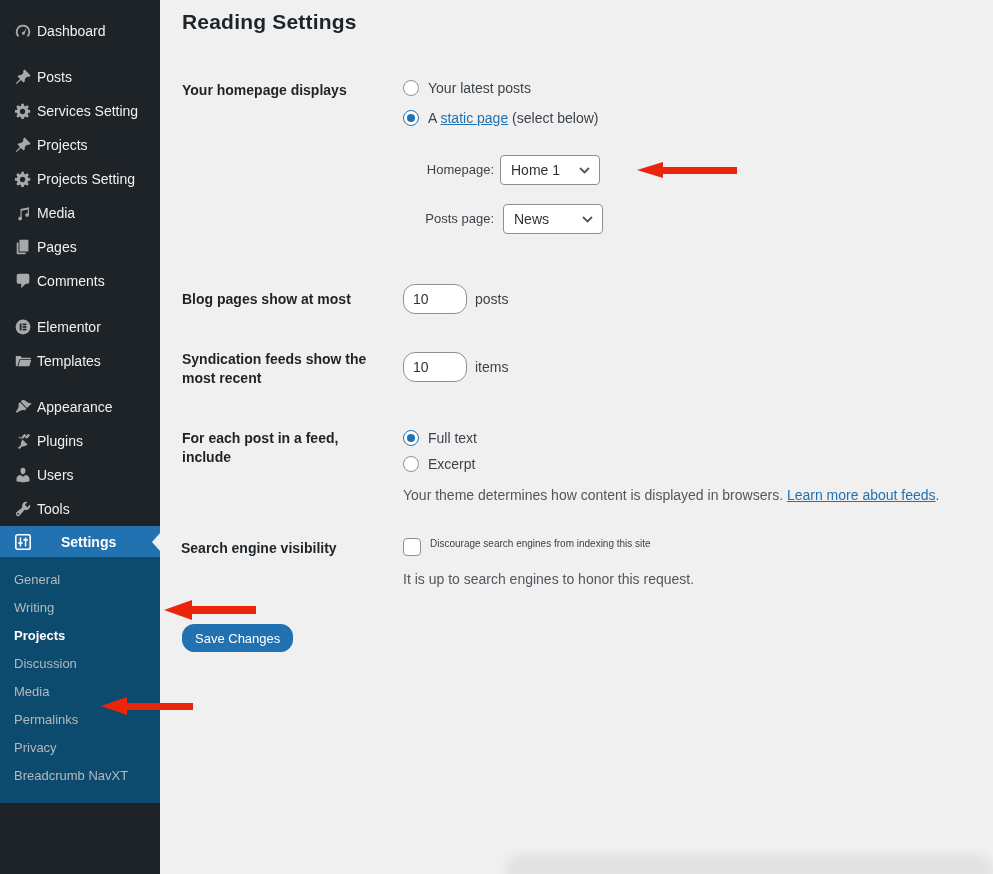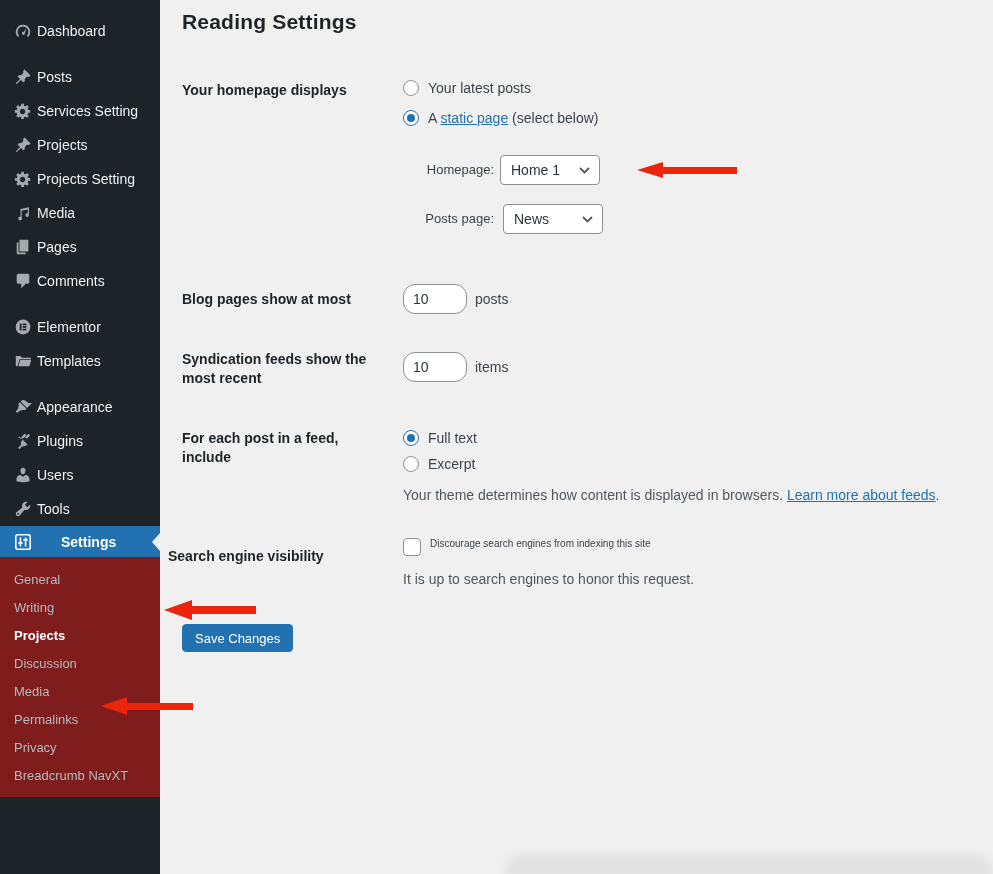--- a/index.html
+++ b/index.html
@@ -34,39 +34,39 @@
     background:#2271b1; color:#fff; font-size:14px; font-weight:600; cursor:pointer;
   }
   .settings-item .icon { width:18px; height:18px; flex:none; color:#fff; display:flex; }
   .settings-item .icon svg { width:18px; height:18px; display:block; }
   .notch {
     position:absolute; right:0; top:50%; margin-top:-9px;
     width:0; height:0;
     border-top:9px solid transparent; border-bottom:9px solid transparent;
     border-right:8px solid #f0f0f1;
   }
-  .submenu { background:#7f1d1d; padding:9px 0 7px; }
+  .submenu { background:#0c4a6e; padding:9px 0 13px; }
   .sub-item {
     padding:7px 12px 7px 14px; font-size:13px; line-height:14px;
     color:#b4b9be; cursor:pointer; white-space:nowrap;
   }
   .sub-item.active { color:#fff; font-weight:700; }
 
   
   .content { position:absolute; left:160px; top:0; width:833px; height:874px; }
   .content > * { position:absolute; }
   h1.page-title {
     left:22px; top:10px; font-size:21px; font-weight:600; color:#1d2327; letter-spacing:.2px;
   }
   .lbl { font-size:14px; font-weight:700; color:#1d2327; line-height:19px; }
   #lbl-homepage   { left:22px; top:81px; }
   #lbl-blog       { left:22px; top:290px; width:200px; }
   #lbl-synd       { left:22px; top:350px; width:196px; }
   #lbl-feed       { left:22px; top:429px; width:170px; }
-  #lbl-search     { left:8px; top:539px;margin-top:8px; }
+  #lbl-search     { left:21px; top:539px; }
 
   .radio-row { display:flex; align-items:center; gap:9px; font-size:14px; color:#3c434a; }
   .radio {
     width:16px; height:16px; border:1px solid #8c8f94; border-radius:50%;
     background:#fff; flex:none; position:relative;
   }
   .radio.checked { border-color:#2271b1; }
   .radio.checked::after {
     content:""; position:absolute; inset:3px; border-radius:50%; background:#2271b1;
   }
@@ -107,21 +107,21 @@
 
   .check-row { display:flex; align-items:flex-start; gap:9px; font-size:10px; color:#3c434a; }
   #row-discourage { left:243px; top:538px; }
   .checkbox {
     width:18px; height:18px; background:#fff;
     border:1px solid #8c8f94; border-radius:4px; flex:none;
   }
 
   button.save-btn {
     left:22px; top:624px; height:28px; padding:0 12px;
-    background:#2271b1; border:1px solid #2271b1; border-radius:4px;
+    background:#2271b1; border:1px solid #2271b1; border-radius:12px;
     color:#fff; font-size:13px; font-weight:400; cursor:pointer;
     font-family:"Liberation Sans", sans-serif;
   }
 
   
   .arrow { position:absolute; display:flex; align-items:center; z-index:20; }
   .arrow .head { width:0; height:0; border-style:solid; border-color:transparent; flex:none; }
   .arrow .shaft { flex:none; }
   #arrow-settings { left:164px; top:600px; }
   #arrow-settings .head  { border-width:10px 28px 10px 0; border-right-color:#ea250b; }

